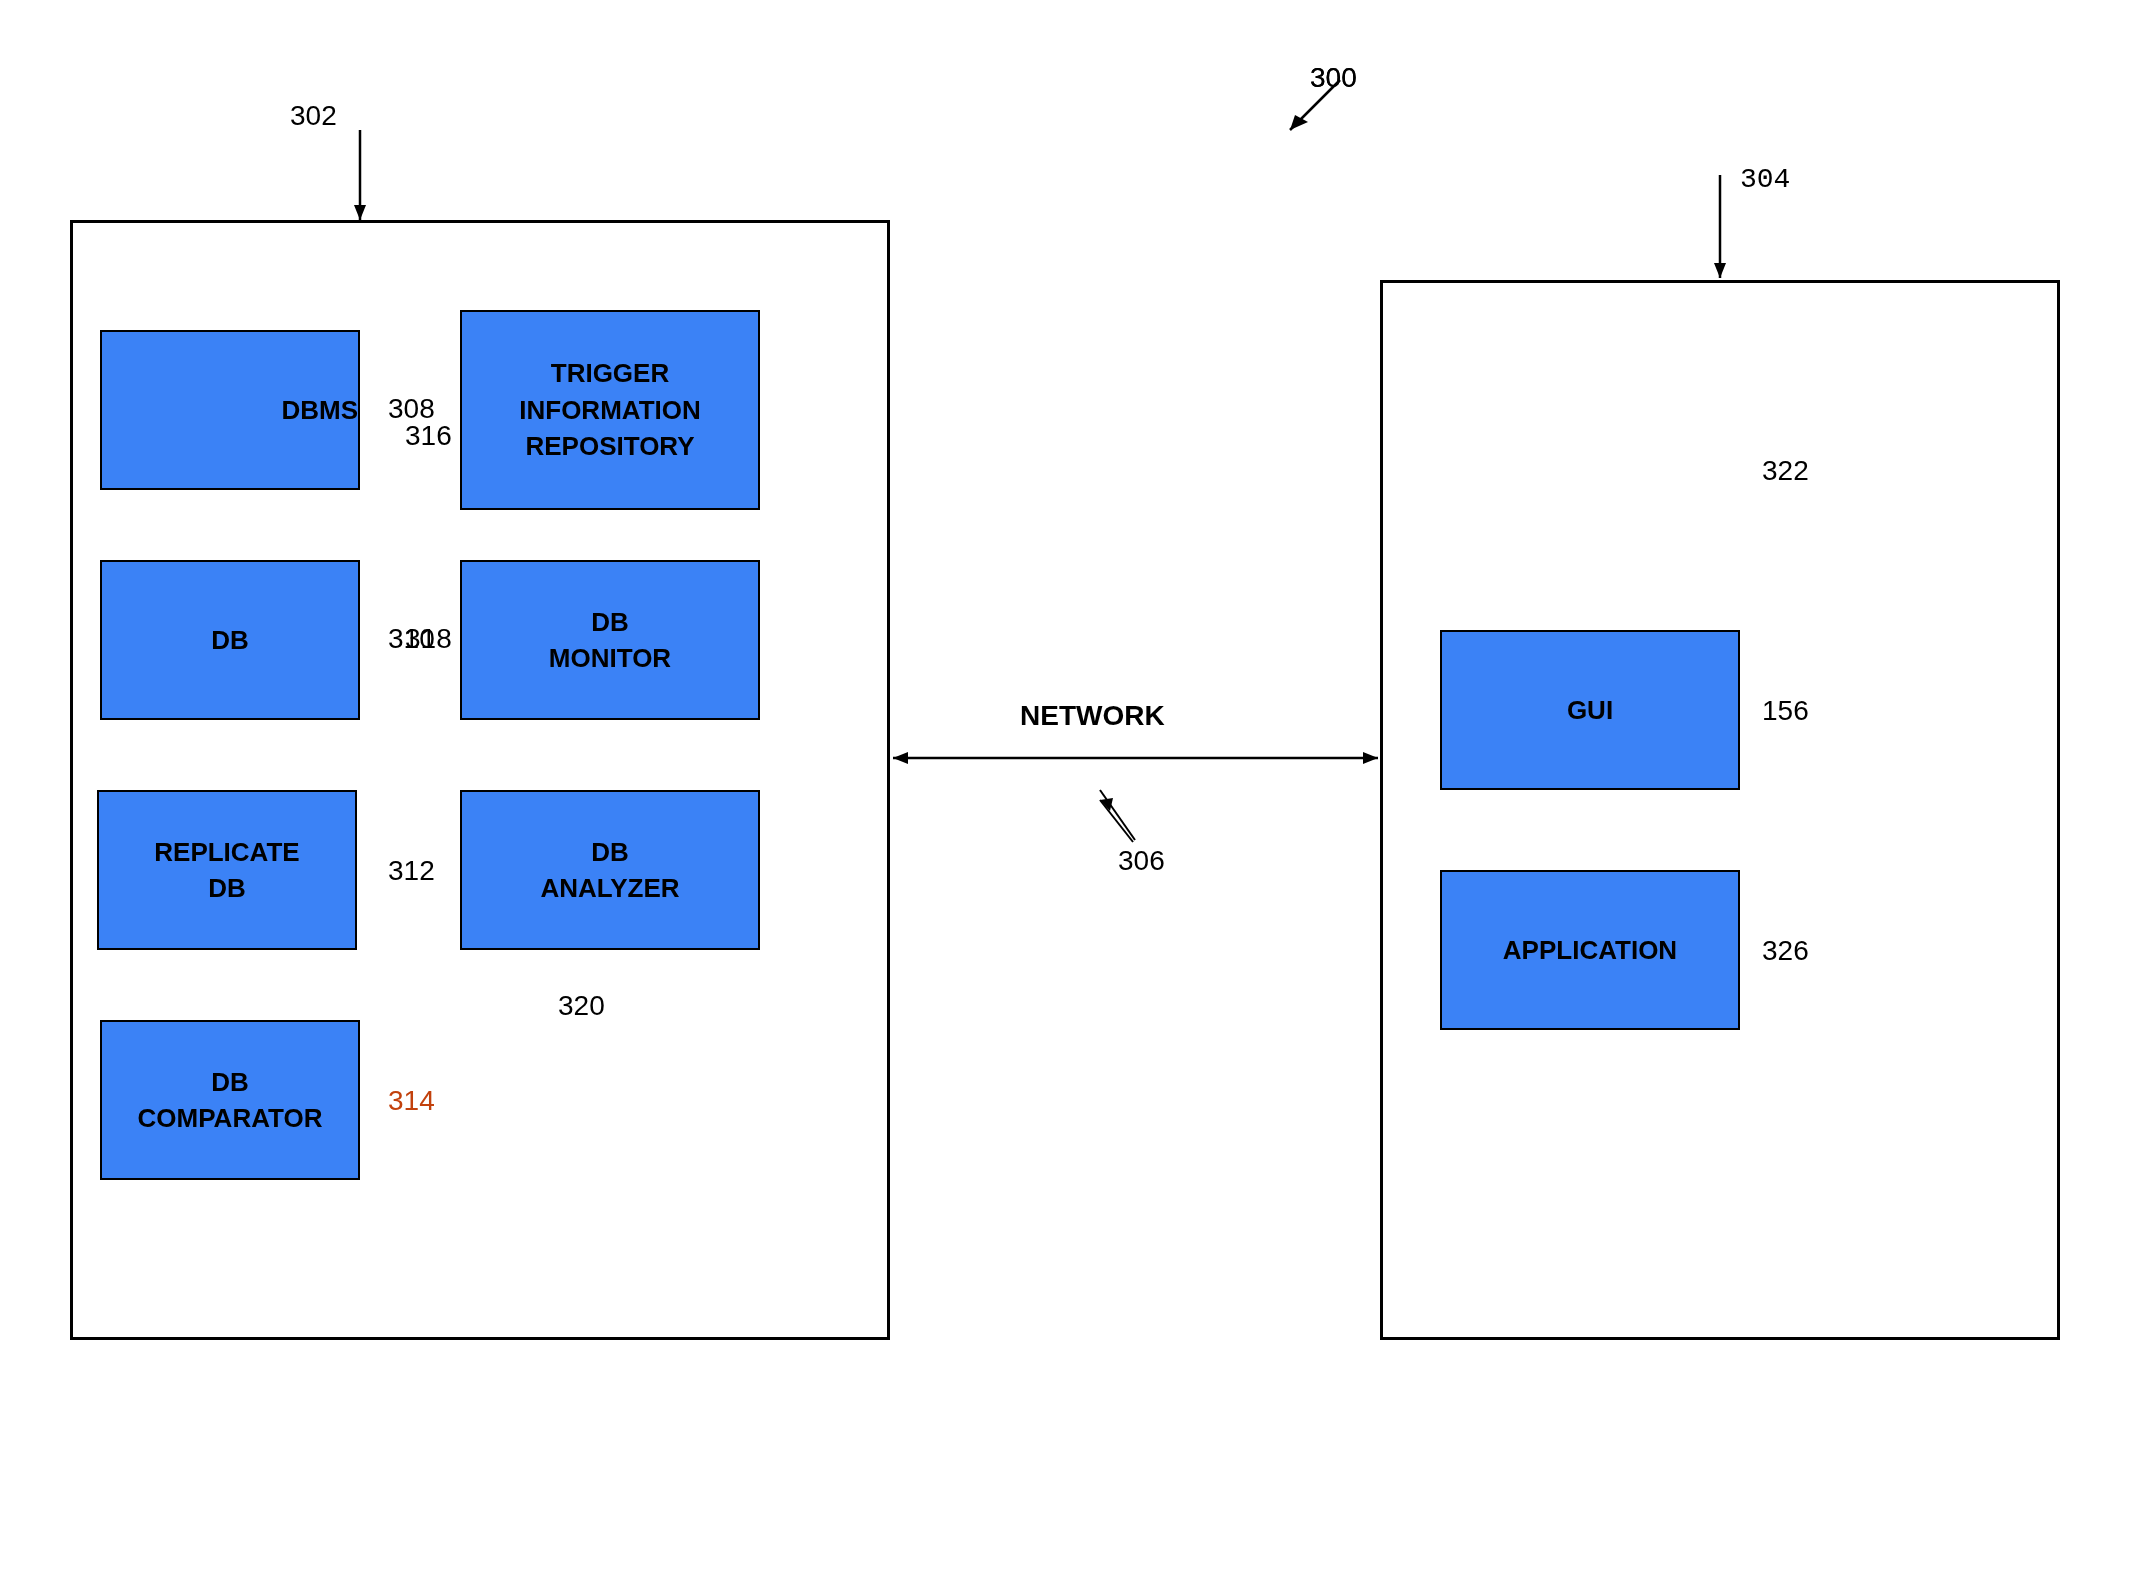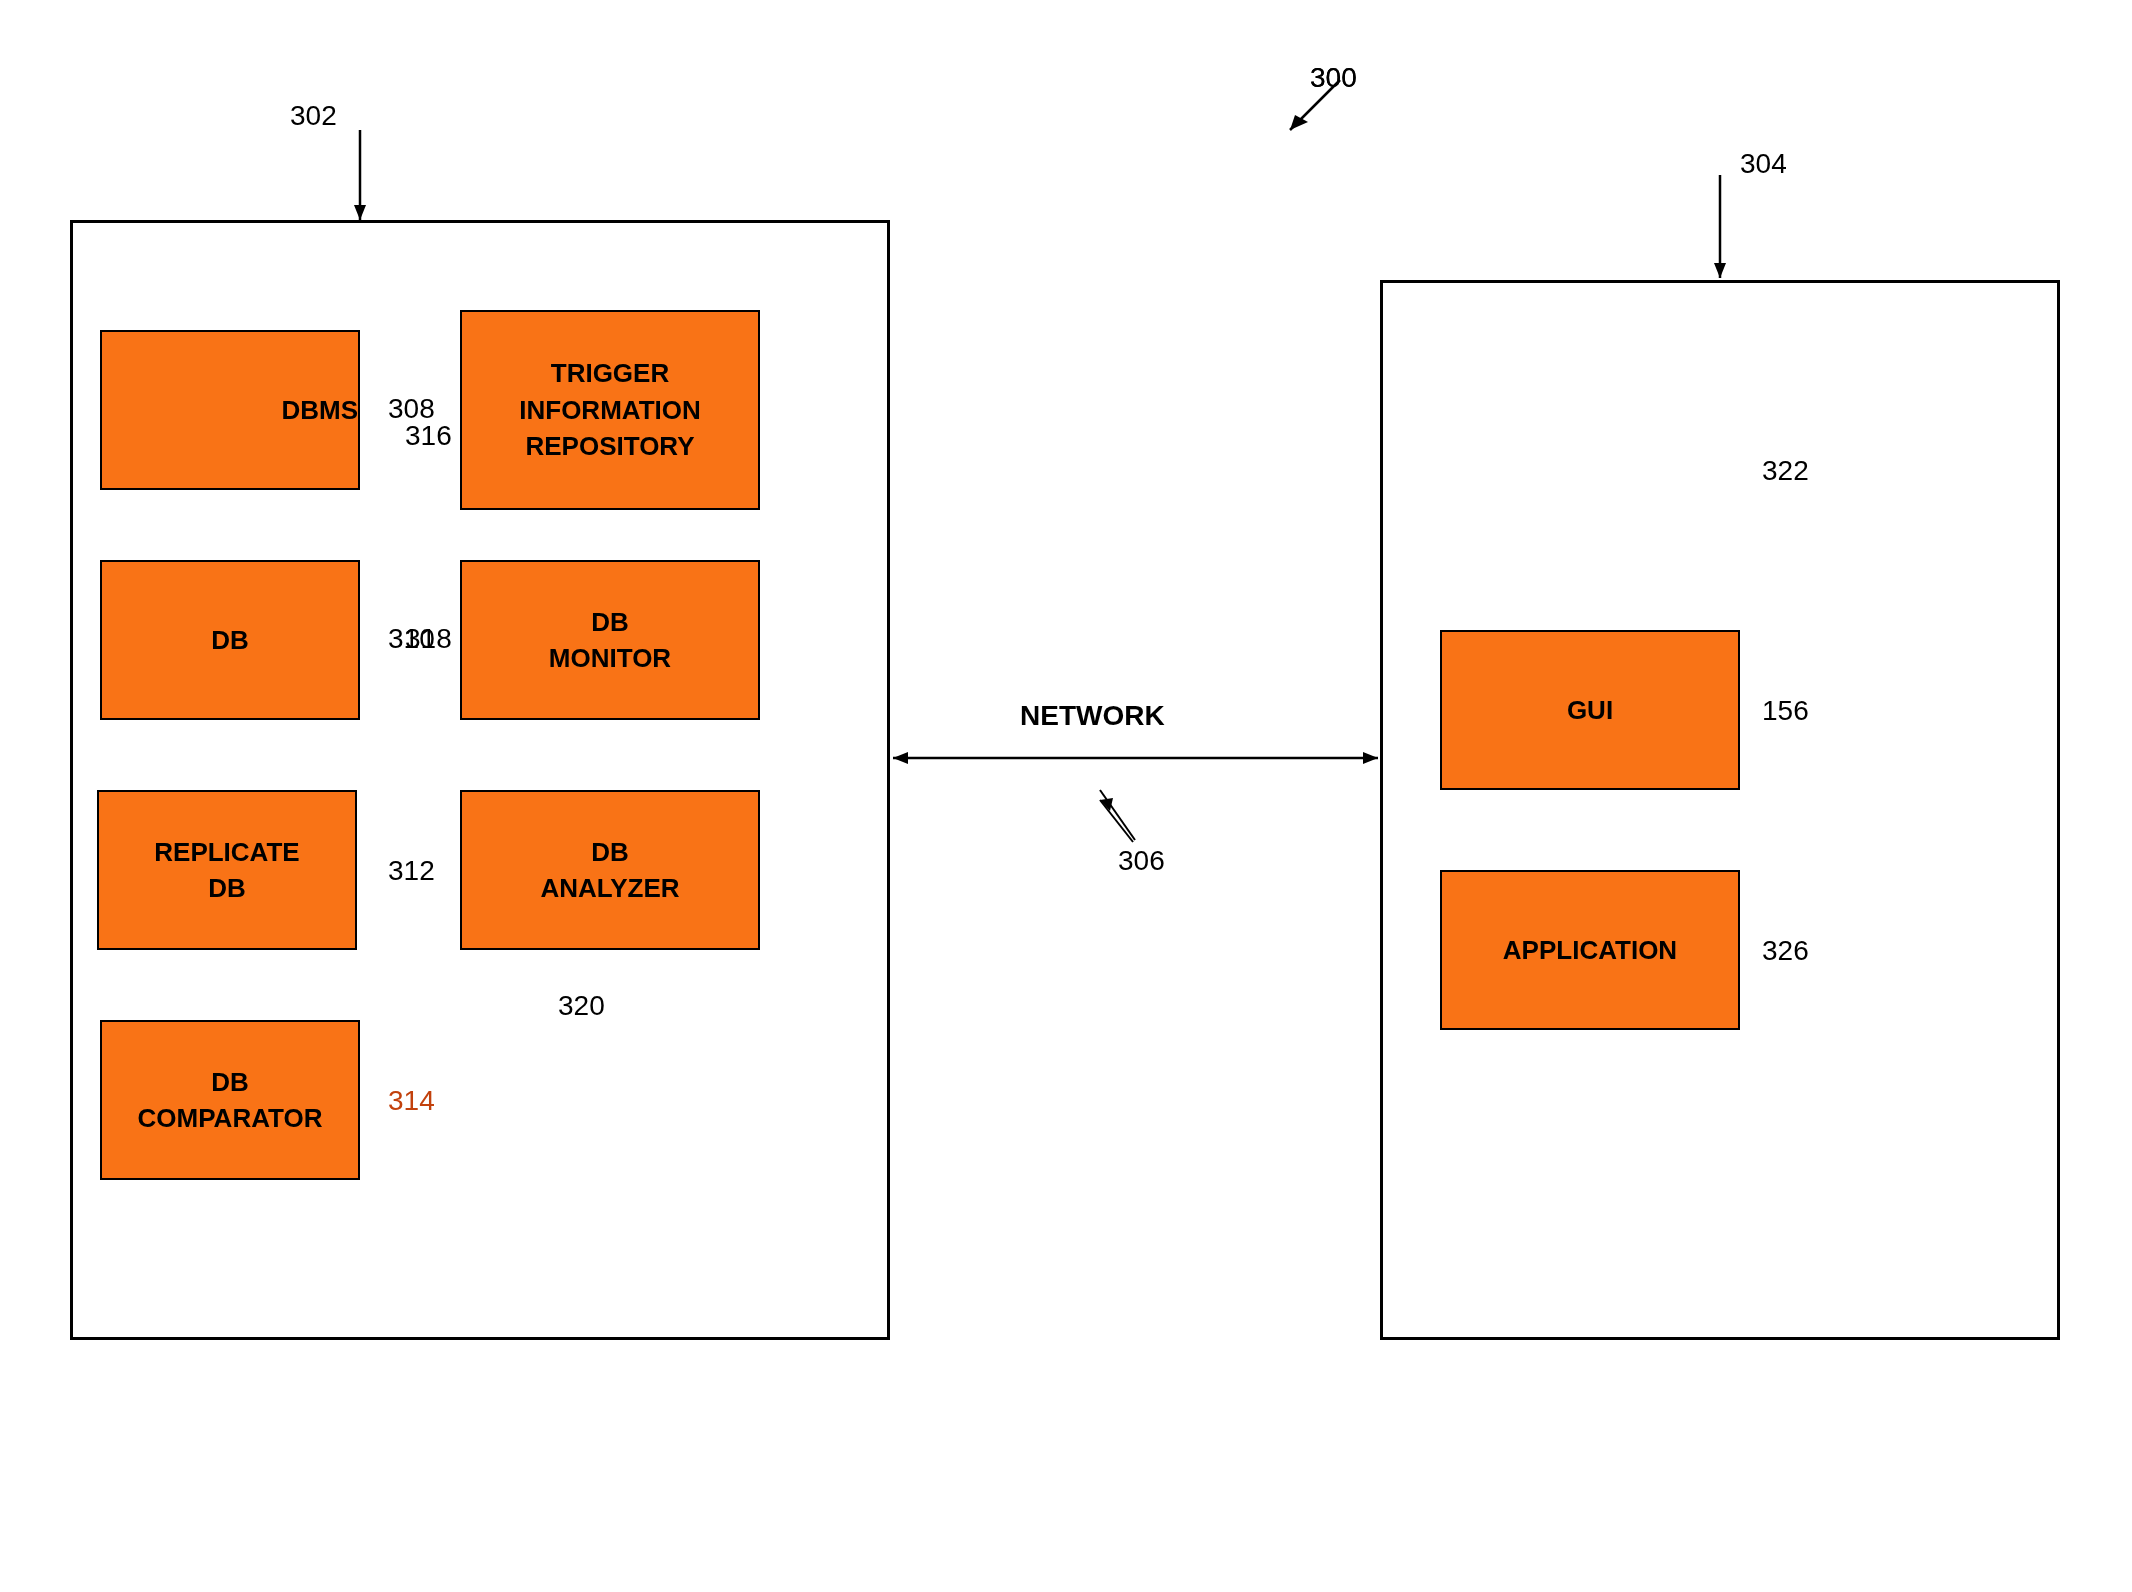--- a/index.html
+++ b/index.html
@@ -65,21 +65,21 @@
       left: 1620px;
       font-size: 32px;
       font-weight: bold;
       color: #000;
     }
 
     
     .component-box {
       position: absolute;
       border: 2px solid #000;
-      background: #f97316;
+      background: #3b82f6;
       display: flex;
       align-items: center;
       justify-content: center;
       text-align: center;
     }
 
     .component-box span {
       font-size: 26px;
       font-weight: bold;
       color: #000;
@@ -222,21 +222,21 @@
     <line x1="1133" y1="842" x2="1100" y2="800" stroke="#000" stroke-width="2"></line>
     <polygon points="1100,800 1113,798 1110,811" fill="#000"></polygon>
   </svg>
 
   <div class="ref-label" style="top:62px; left:1310px;">300</div>
 
   <div style="position:absolute; top:62px; left:1310px; font-size:28px; color:#000;">300</div>
 
   <div style="position:absolute; top:100px; left:290px; font-size:28px; color:#000;">302</div>
 
-  <div style="position:absolute; top:148px; left:1740px; font-size:28px; color:#000;">304</div>
+  <div style="position:absolute; top:164px; left:1740px; font-size:28px; color:#000;font-family:Liberation Mono, monospace;">304</div>
 
   <div class="server-title">SERVER</div>
 
   <div class="server-box"></div>
 
   <div class="client-title">CLIENT</div>
 
   <div class="client-box"></div>
 
   <div class="component-box box-dbms">

